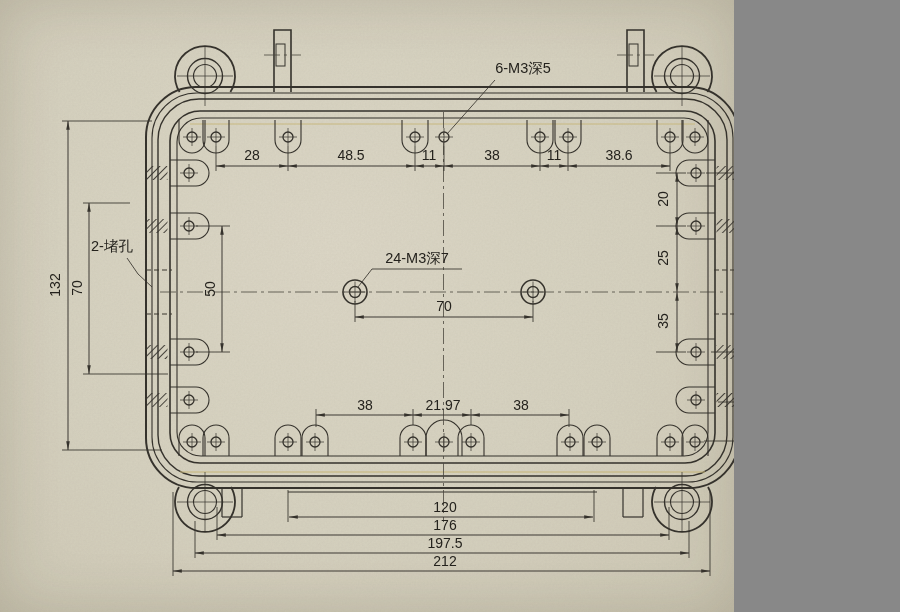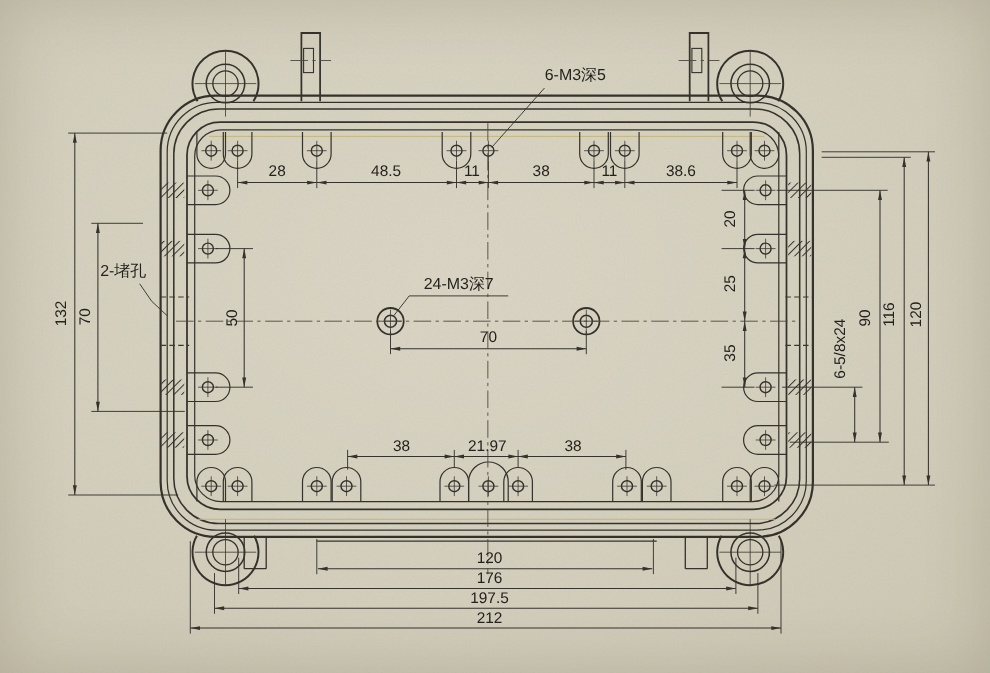--- a/index.html
+++ b/index.html
@@ -1,17 +1,17 @@
 <!DOCTYPE html>
 <html><head>
 <meta charset="utf-8">
 <style>
   html,body{margin:0;padding:0;background:#888;}
   .canvas{
-    position:relative;width:900px;height:612px;overflow:hidden;
+    position:relative;width:734px;height:612px;overflow:hidden;
     background:#d7d2c0;
     background-image:radial-gradient(ellipse at 45% 40%, #dcd7c6 0%, #d6d1bf 55%, #cdc8b4 100%);
     box-shadow:inset 0 0 60px rgba(60,50,30,.18);
     font-family:"Liberation Sans", sans-serif;
   }
   svg{position:absolute;left:0;top:0;}
   .ln{fill:none;stroke:#35322c;}
   .ext{stroke:#35322c;stroke-width:.85;}
   .dim{stroke:#35322c;stroke-width:.95;}
   .cl{stroke:#4a463e;stroke-width:.8;stroke-dasharray:16 4 3 4;}

